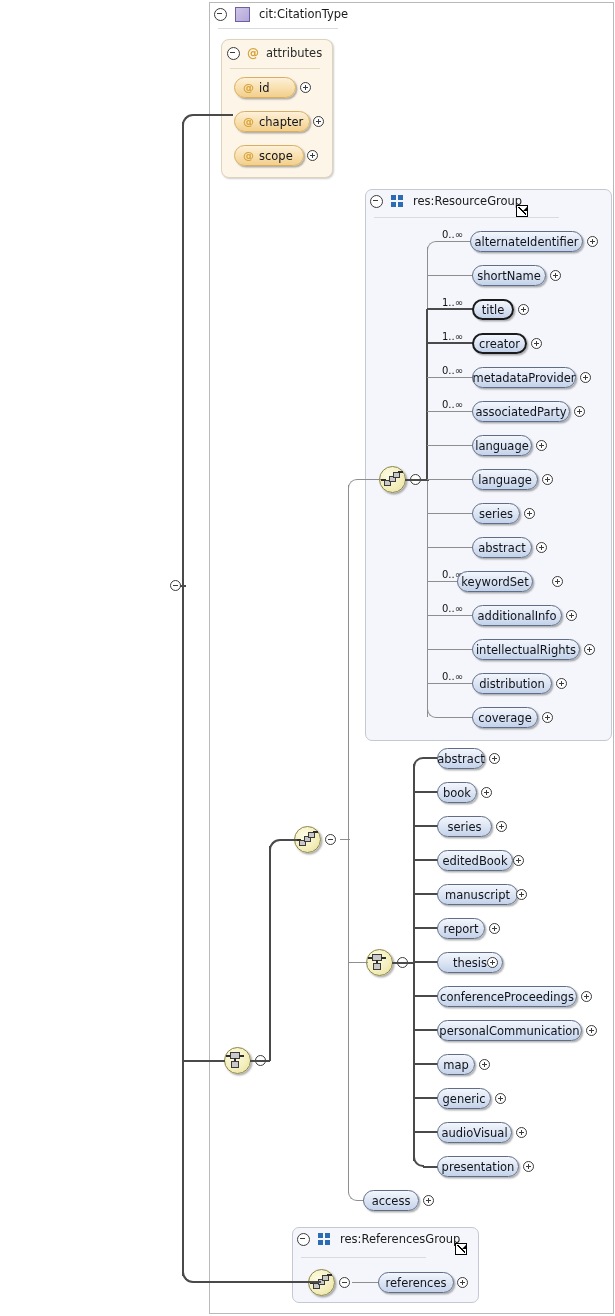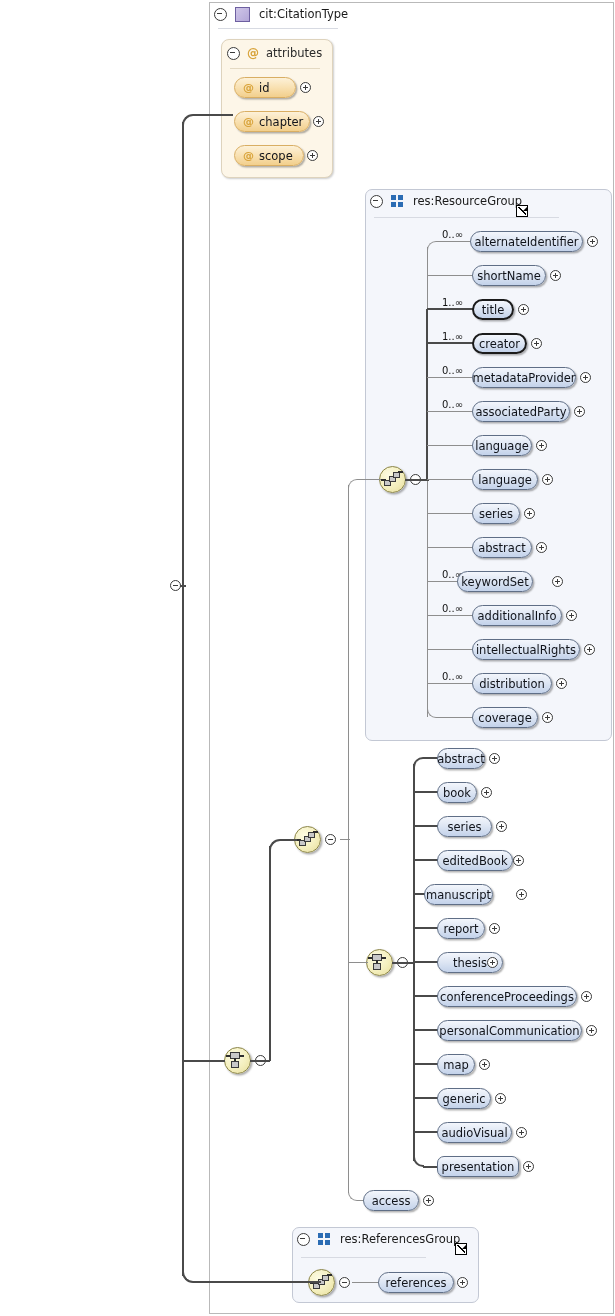--- a/index.html
+++ b/index.html
@@ -349,21 +349,21 @@
   </div>
   <div class="toggle plus" style="left:496px;top:821px;"></div>
 
   <div class="h thick" style="left:414px;top:859px;width:29px;"></div>
   <div class="pill" style="left:437px;top:850px;width:76px;">
     <span>editedBook</span>
   </div>
   <div class="toggle plus" style="left:513px;top:855px;"></div>
 
   <div class="h thick" style="left:414px;top:893px;width:29px;"></div>
-  <div class="pill" style="left:424px;top:884px;width:69px;">
+  <div class="pill" style="left:437px;top:884px;width:81px;">
     <span>manuscript</span>
   </div>
   <div class="toggle plus" style="left:516px;top:889px;"></div>
 
   <div class="h thick" style="left:414px;top:927px;width:29px;"></div>
   <div class="pill" style="left:437px;top:918px;width:48px;">
     <span>report</span>
   </div>
   <div class="toggle plus" style="left:489px;top:923px;"></div>
 
@@ -397,21 +397,21 @@
   </div>
   <div class="toggle plus" style="left:495px;top:1093px;"></div>
 
   <div class="h thick" style="left:414px;top:1131px;width:29px;"></div>
   <div class="pill" style="left:437px;top:1122px;width:75px;">
     <span>audioVisual</span>
   </div>
   <div class="toggle plus" style="left:516px;top:1127px;"></div>
 
   <div class="h thick" style="left:423px;top:1166px;width:20px;"></div>
-  <div class="pill" style="left:437px;top:1156px;width:82px;border-radius:7px;">
+  <div class="pill" style="left:437px;top:1156px;width:82px;">
     <span>presentation</span>
   </div>
   <div class="toggle plus" style="left:523px;top:1161px;"></div>
 
   <div class="comp" style="left:294px;top:826px;">
     <span class="g">
       <span class="ln" style="left:1px;top:12px;width:5px;height:1.5px;"></span>
       <span class="sq" style="left:4px;top:13px;width:7px;height:6px;"></span>
       <span class="ln" style="left:9px;top:12px;width:4px;height:1.5px;"></span>
       <span class="sq" style="left:9px;top:9px;width:7px;height:6px;"></span>

